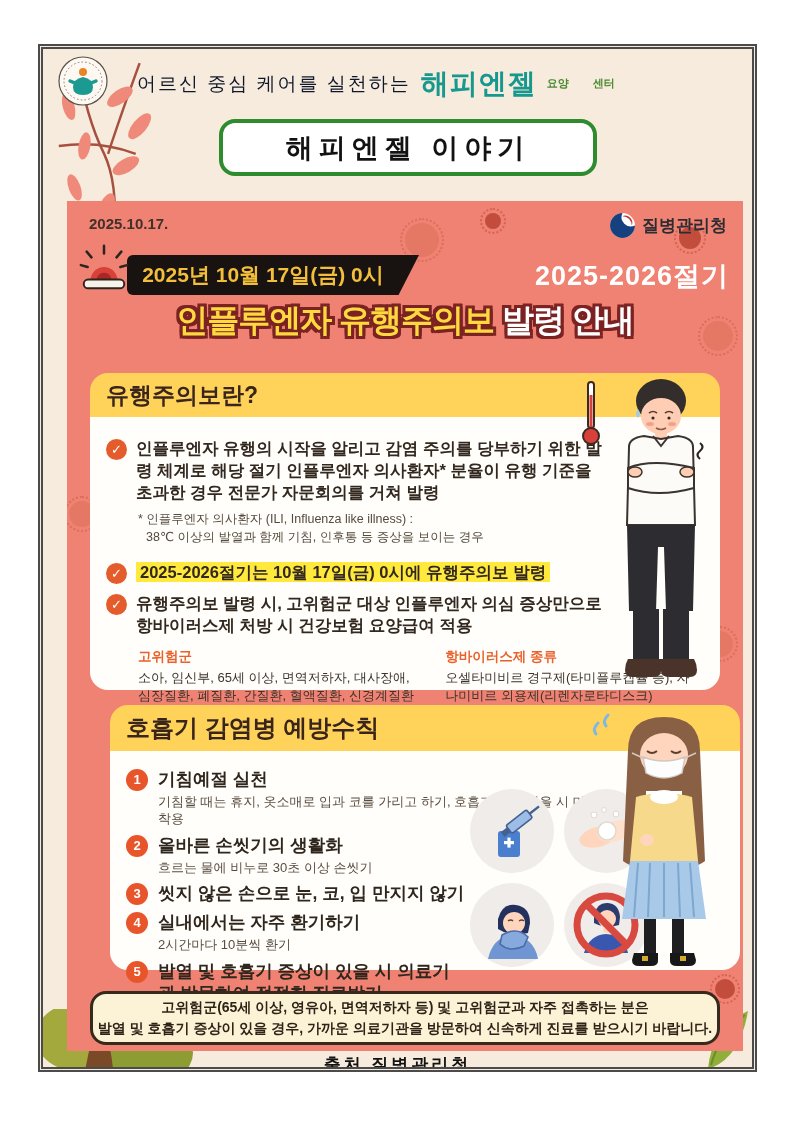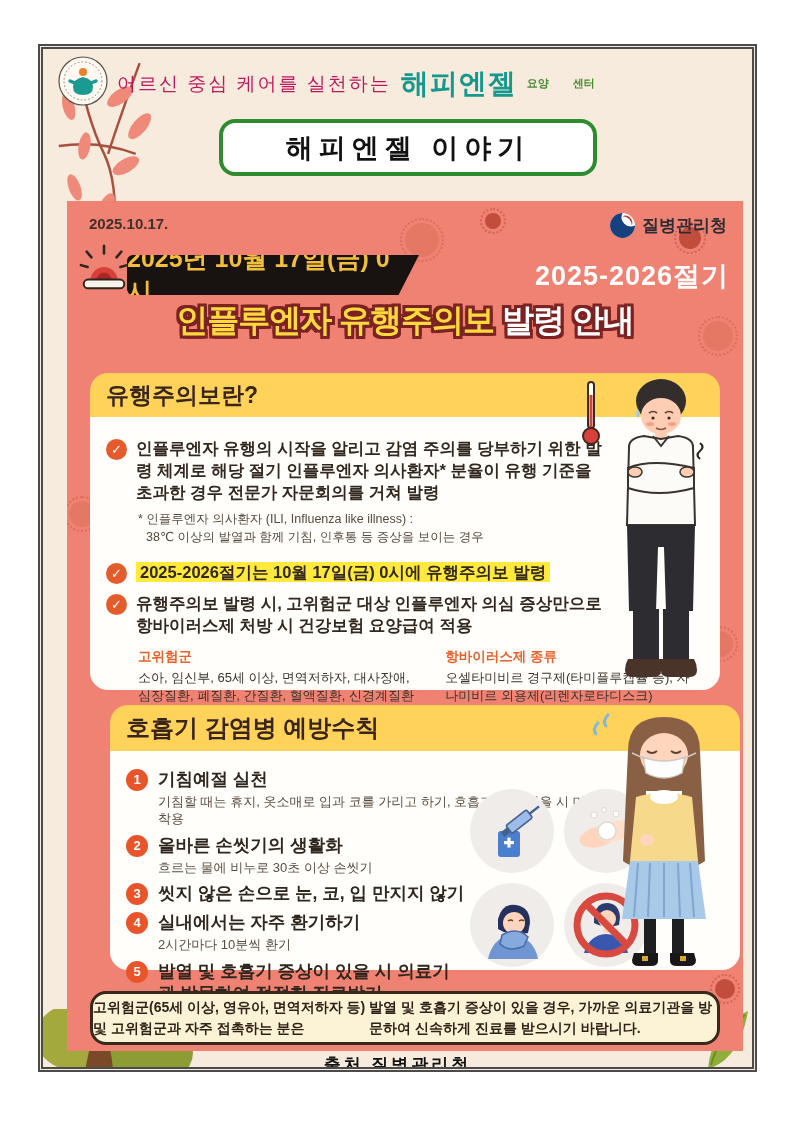--- a/index.html
+++ b/index.html
@@ -6,21 +6,21 @@
   html,body { width:793px; height:1122px; background:#ffffff; font-family:"Liberation Sans","DejaVu Sans",sans-serif; }
   .canvas { position:relative; width:793px; height:1122px; background:#ffffff; overflow:hidden; }
 
   .frame { position:absolute; left:38px; top:44px; width:719px; height:1028px;
            border:5px double #4b4b4b; background:#f6ebdc; overflow:hidden; }
 
   
   .deco-branch { position:absolute; left:2px; top:2px; width:138px; height:186px; z-index:1; }
   .stamp { position:absolute; left:14px; top:6px; width:52px; height:52px; z-index:2; }
   .tagline-row { position:absolute; left:74px; top:16px; display:flex; align-items:center; gap:10px; z-index:3; white-space:nowrap; }
-  .tagline { font-size:19px; color:#be185d; letter-spacing:2px; }
+  .tagline { font-size:19px; color:#0f172a; letter-spacing:2px;margin-left:20px; }
   .brand { font-size:28px; font-weight:800; color:#17988e; letter-spacing:1px; }
   .brand-suffix { display:flex; flex-direction:row; line-height:1.05;gap:24px; }
   .brand-suffix span { font-size:11px; font-weight:800; color:#4c8a33; }
 
   .title-box { position:absolute; left:176px; top:70px; width:378px; height:57px; background:#ffffff;
                border:4px solid #2e8b2e; border-radius:16px; display:flex; align-items:center; justify-content:center; z-index:3; }
   .title-box span { font-size:27px; font-weight:800; color:#121212; letter-spacing:6px; }
 
   
   .poster { position:absolute; left:24px; top:152px; width:676px; height:850px; background:#ef8272; overflow:hidden; z-index:2; }
@@ -29,21 +29,21 @@
   .virus::after { content:""; position:absolute; inset:-5px; border-radius:50%; border:2px dotted rgba(180,60,45,.55); }
 
   .poster-date { position:absolute; left:22px; top:14px; font-size:15px; font-weight:600; color:#42302a; }
   .kdca { position:absolute; right:16px; top:11px; display:flex; align-items:center; gap:6px; }
   .kdca-label { font-size:17px; font-weight:800; color:#2c2c33; }
 
   .siren { position:absolute; left:10px; top:42px; width:54px; height:50px; z-index:4; }
   .alert-banner { position:absolute; left:60px; top:54px; width:292px; height:40px; background:#181310;
                   clip-path:polygon(0 0,100% 0,93% 100%,0 100%); border-radius:6px 0 0 6px;
                   display:flex; align-items:center; justify-content:center; padding-right:20px; z-index:3; }
-  .alert-banner span { font-size:25px; font-weight:800; color:#f2be3b; }
+  .alert-banner span { font-size:21px; font-weight:800; color:#f2be3b; }
   .season { position:absolute; right:14px; top:57px; font-size:27px; font-weight:800; color:#ffffff; letter-spacing:1px; }
 
   .main-title { position:absolute; left:0; top:98px; width:100%; text-align:center; white-space:nowrap;
                 font-size:32px; font-weight:900; letter-spacing:-1px; z-index:2; }
   .outline-maroon { color:#ffd93e;
     text-shadow:-3px -3px 0 #7b2222,3px -3px 0 #7b2222,-3px 3px 0 #7b2222,3px 3px 0 #7b2222,-3px 0 0 #7b2222,3px 0 0 #7b2222,0 -3px 0 #7b2222,0 3px 0 #7b2222; }
   .outline-white { color:#ffffff;
     text-shadow:-3px -3px 0 #7b2222,3px -3px 0 #7b2222,-3px 3px 0 #7b2222,3px 3px 0 #7b2222,-3px 0 0 #7b2222,3px 0 0 #7b2222,0 -3px 0 #7b2222,0 3px 0 #7b2222; }
 
   
@@ -81,21 +81,21 @@
          font-weight:800; text-align:center; line-height:22px; margin-top:0; }
   .p-main { width:330px; }
   .p-title { font-size:17.5px; font-weight:800; color:#2f261d; line-height:1.25; }
   .p-desc { font-size:13px; font-weight:500; color:#5a4c40; line-height:1.35; margin-top:2px; }
 
   .icon-grid { position:absolute; left:360px; top:84px; display:grid; grid-template-columns:84px 84px; gap:10px; z-index:4; }
   .icon-circle { width:84px; height:84px; }
   .girl { position:absolute; right:2px; top:4px; width:150px; height:260px; z-index:5; }
 
   .notice { position:absolute; left:23px; top:790px; width:630px; height:54px; background:#fcf3d7;
-            border:3px solid #38291d; border-radius:16px; display:flex; flex-direction:row;
+            border:3px solid #38291d; border-radius:16px; display:flex; flex-direction:column;
             align-items:center; justify-content:center; z-index:3; }
   .notice div { font-size:14px; font-weight:700; color:#2e2317; line-height:1.5; }
 
   .source-line { position:absolute; left:0; top:1004px; width:100%; text-align:center;
                  font-size:17px; font-weight:800; color:#121212; letter-spacing:3px; z-index:3; }
 
   .tree { position:absolute; left:-4px; bottom:-4px; width:156px; height:62px; z-index:1; }
   .leaf { position:absolute; right:-4px; bottom:-4px; width:58px; height:64px; z-index:1; }
 </style>
 </head>

